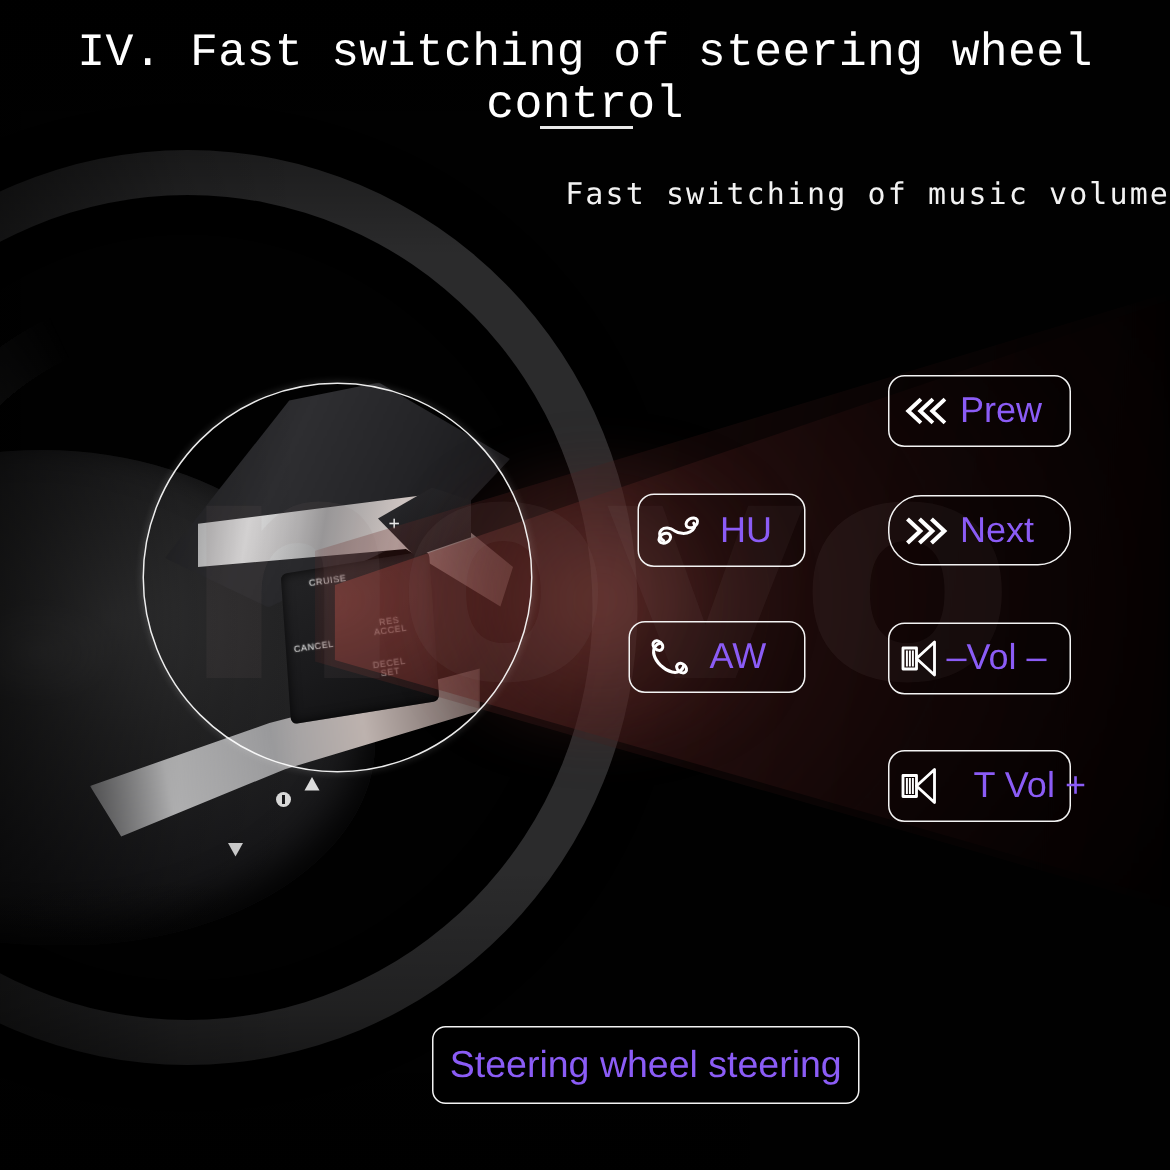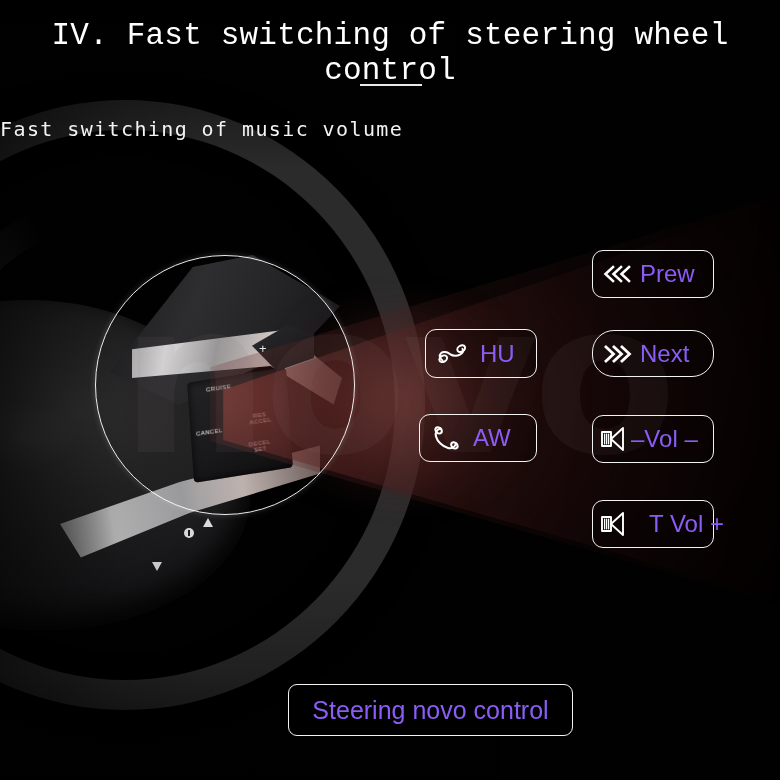--- a/index.html
+++ b/index.html
@@ -288,21 +288,21 @@
   .title-rule {
     position: absolute;
     left: 360px; top: 84px;
     width: 62px; height: 2px;
     background: #e9e9e9;
   }
   .subtitle {
     position: absolute;
     left: 0; top: 117px;
     width: 780px;
-    text-align: left;
+    text-align: right;
     color: #f2f2f2;
     font-size: 20px;
     font-weight: 400;
     letter-spacing: 1.4px;
     font-family: "DejaVu Sans Mono", monospace;
   }
 
   
   .pill {
     position: absolute;
@@ -467,16 +467,16 @@
           <line x1="5.6" y1="8.6" x2="5.6" y2="19.4"></line>
           <line x1="7.6" y1="8.6" x2="7.6" y2="19.4"></line>
           <line x1="9.6" y1="8.6" x2="9.6" y2="19.4"></line>
         </g>
       </svg>
     </span>
     <span class="lbl">T Vol +</span>
   </div>
 
   <div class="pill" id="pill-swc">
-    <span class="lbl">Steering novo control</span>
+    <span class="lbl">Steering wheel steering</span>
   </div>
 
 </div>
 
 </body></html>

